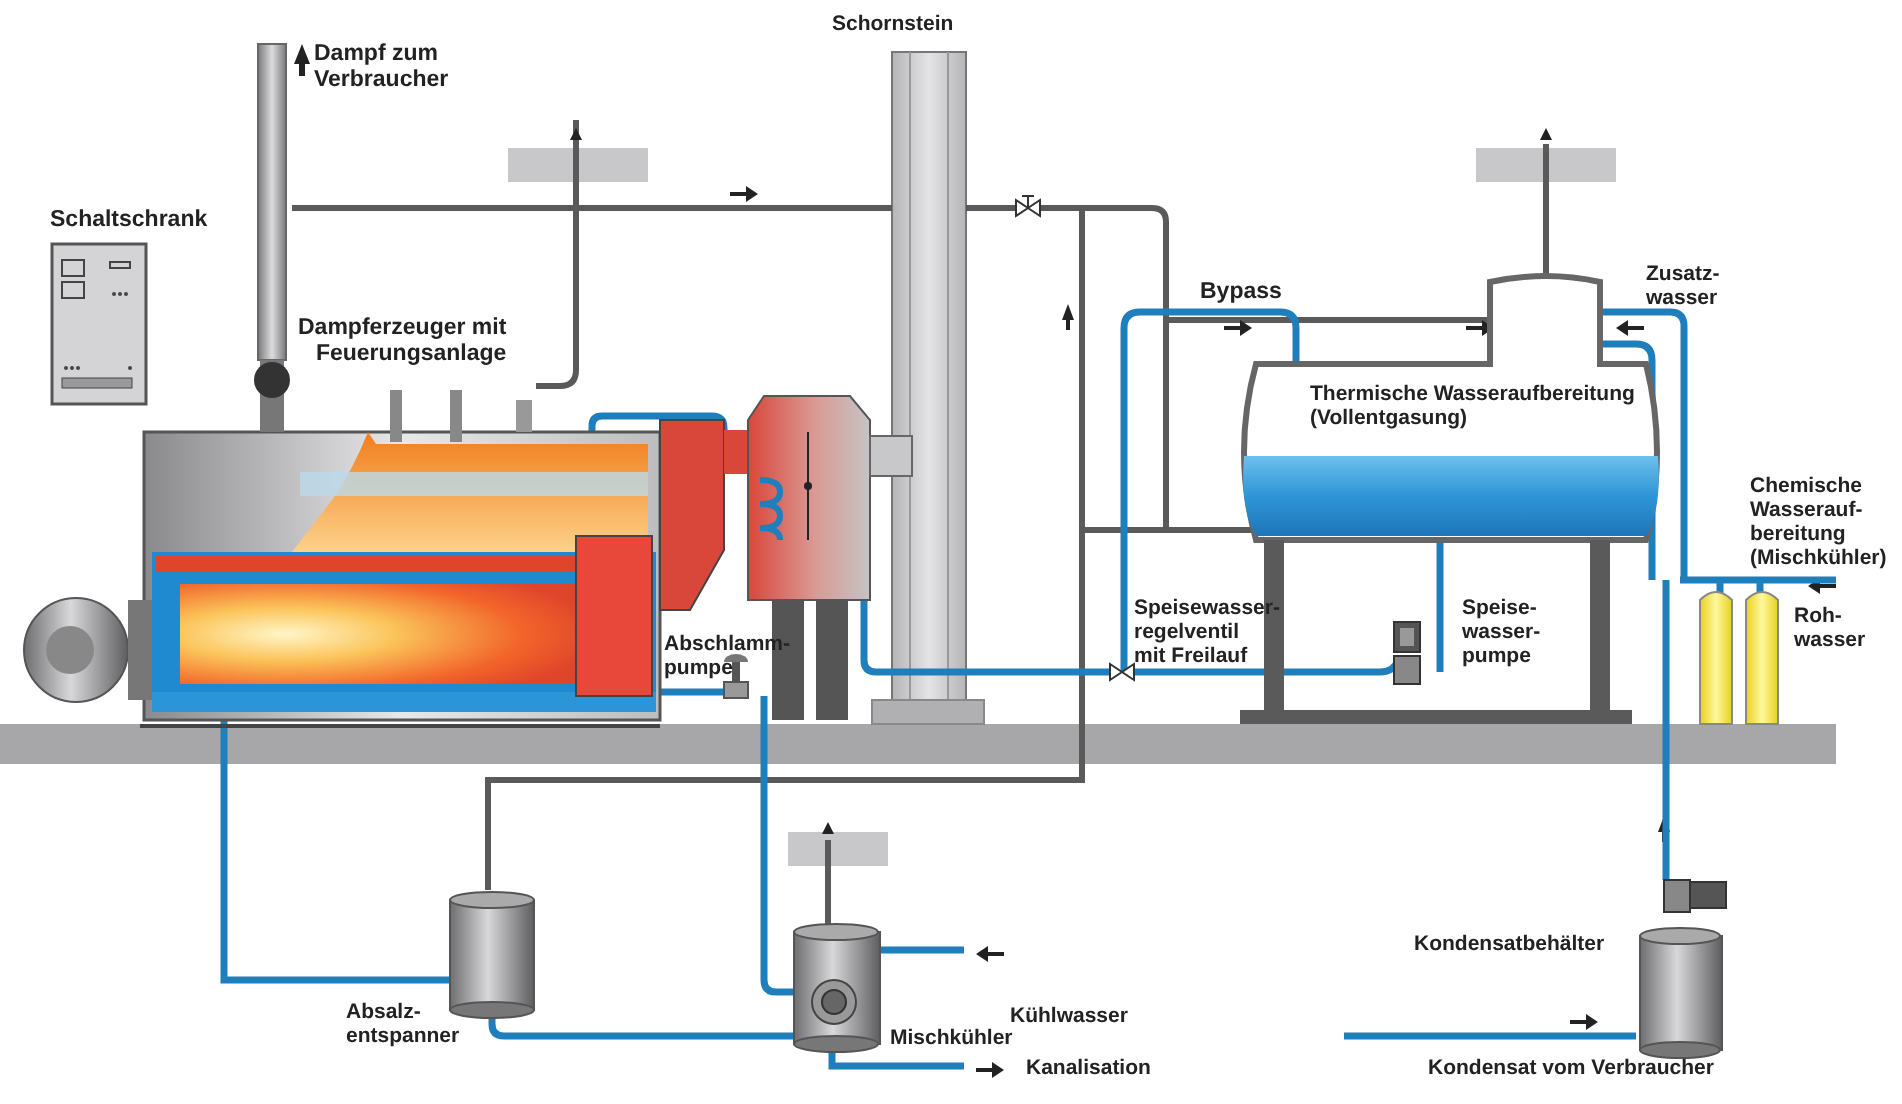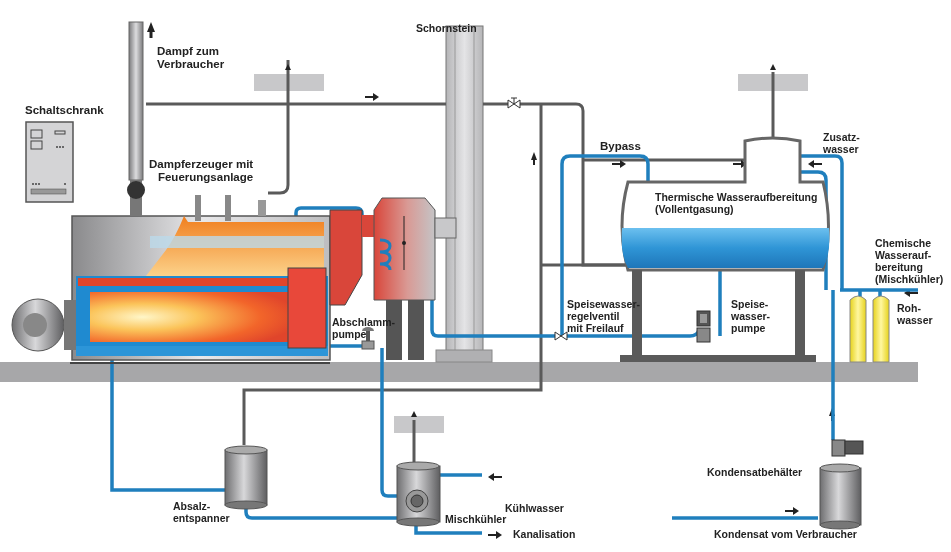--- a/index.html
+++ b/index.html
@@ -227,24 +227,24 @@
 
   <g>
     <rect x="820" y="468" width="41" height="57" fill="url(#gCyl)" stroke="#555"></rect>
     <ellipse cx="840" cy="468" rx="20" ry="4" fill="#aaa" stroke="#555"></ellipse>
     <ellipse cx="840" cy="525" rx="20" ry="4" fill="#777" stroke="#555"></ellipse>
     <rect x="832" y="440" width="13" height="16" fill="#888" stroke="#333"></rect>
     <rect x="845" y="441" width="18" height="13" fill="#555" stroke="#333"></rect>
   </g>
 </svg>
 
-<div class="lbl" style="left:157px;top:21px;margin-top:24px;">Dampf zum
+<div class="lbl" style="left:157px;top:21px;">Dampf zum
 Verbraucher</div>
 <div class="lbl" style="left:25px;top:104px;">Schaltschrank</div>
-<div class="lbl small" style="left:371px;top:22px;padding-left:45px;">Schornstein</div>
+<div class="lbl small" style="left:371px;top:6px;padding-left:45px;">Schornstein</div>
 <div class="lbl" style="left:149px;top:158px;text-align:right;">Dampferzeuger mit
 Feuerungsanlage</div>
 <div class="lbl small" style="left:332px;top:316px;">Abschlamm-
 pumpe</div>
 <div class="lbl" style="left:600px;top:140px;">Bypass</div>
 <div class="lbl small" style="left:655px;top:191px;">Thermische Wasseraufbereitung
 (Vollentgasung)</div>
 <div class="lbl small" style="left:823px;top:131px;">Zusatz-
 wasser</div>
 <div class="lbl small" style="left:875px;top:237px;">Chemische

